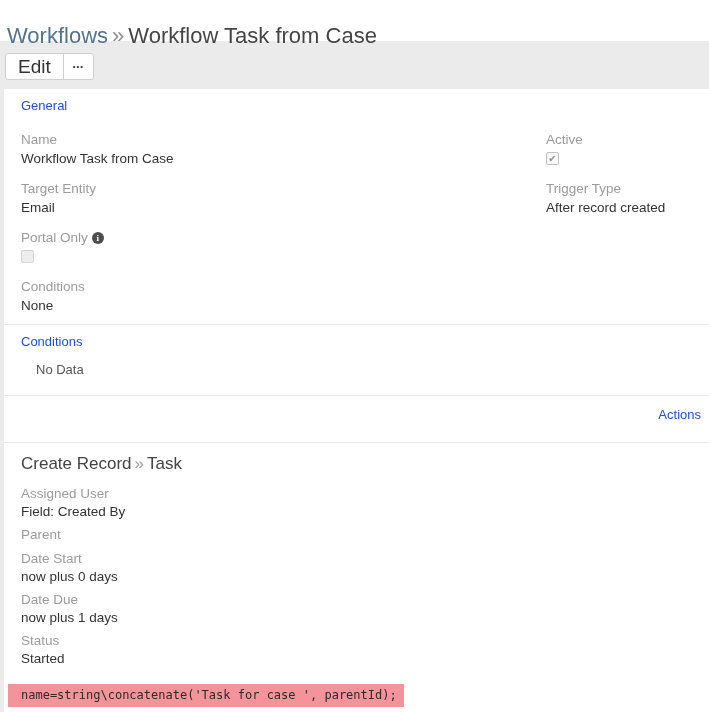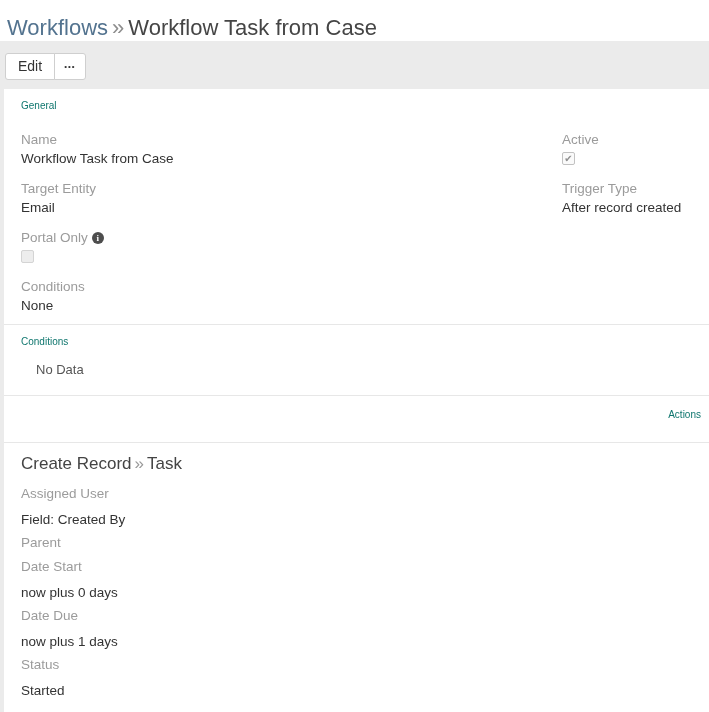--- a/index.html
+++ b/index.html
@@ -8,21 +8,21 @@
     font-family:"Liberation Sans", sans-serif;
     font-size:13.5px;
     color:#333;
     background:#fff;
     overflow:hidden;
     position:relative;
   }
 
   
   .page-title {
-    padding:16px 8px 0 7px;
+    padding:24px 8px 0 7px;
     font-size:22px;
     line-height:24px;
     font-weight:400;
     color:#454545;
     white-space:nowrap;
     height:41px;
   }
   .page-title .crumb-link { color:#53738f; text-decoration:none; cursor:pointer; }
   .page-title .crumb-sep { color:#8e8e8e; padding:0 4px; }
 
@@ -30,21 +30,21 @@
     background:#ebebeb;
     height:48px;
     padding:12px 0 0 5px;
   }
   .btn-group { display:inline-flex; }
   .btn {
     background:#fff;
     border:1px solid #cfcfcf;
     color:#333;
     font-family:"Liberation Sans", sans-serif;
-    font-size:14px;
+    font-size:19px;
     line-height:17px;
     padding:4px 12px;
     height:27px;
     cursor:pointer;
   }
   .btn-edit { border-radius:3px 0 0 3px; }
   .btn-more {
     border-radius:0 3px 3px 0;
     margin-left:-1px;
     font-size:8px;
@@ -54,31 +54,31 @@
   }
 
   
   .record {
     border-left:4px solid #ebebeb;
     min-height:623px;
     padding-left:17px;
     padding-right:8px;
   }
   .panel-heading {
-    font-size:10px;
+    font-size:13px;
     line-height:20px;
-    color:#0f766e;
+    color:#1d4ed8;
     padding-top:7px;
   }
   .divider { border-top:1px solid #e7e7e7; margin-left:-17px; margin-right:-8px; }
 
   .field-label { color:#9b9b9b; line-height:19px; }
   .field-value { color:#333; line-height:19px; }
 
-  .grid-row { display:flex; margin-bottom:11px;gap:16px; }
+  .grid-row { display:flex; margin-bottom:11px; }
   .col-left { width:525px; flex:none; }
   .col-right { flex:1; }
   .general-body { padding-top:14px; padding-bottom:9px; }
 
   
   .checkbox {
     display:inline-block;
     width:13px; height:13px;
     border:1px solid #c2c2c2;
     border-radius:2px;
@@ -115,21 +115,21 @@
 
   .actions-heading { padding-top:9px; padding-bottom:17px;text-align:right; }
 
   
   .action-block { padding-top:11px; }
   .action-title { font-size:17px; line-height:20px; color:#444; }
   .action-title .sep { color:#999; padding:0 3px; }
   .action-fields { padding-top:11px; }
   .action-cell { margin-bottom:6px; }
   .action-cell .field-label { line-height:18px; }
-  .action-cell .field-value { line-height:17px;margin-top:8px; }
+  .action-cell .field-value { line-height:17px; }
 
   .formula {
     display:inline-block;
     margin-top:11px;
     margin-left:-13px;
     background:#f5939b;
     color:#2b2b2b;
     font-family:"DejaVu Sans Mono", "Liberation Mono", monospace;
     font-size:12px;
     line-height:14px;

